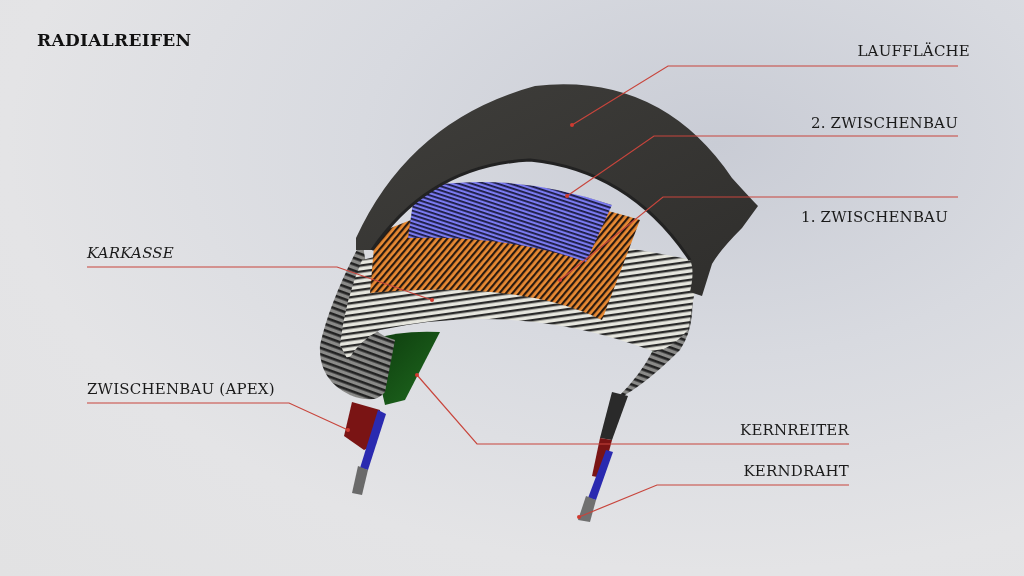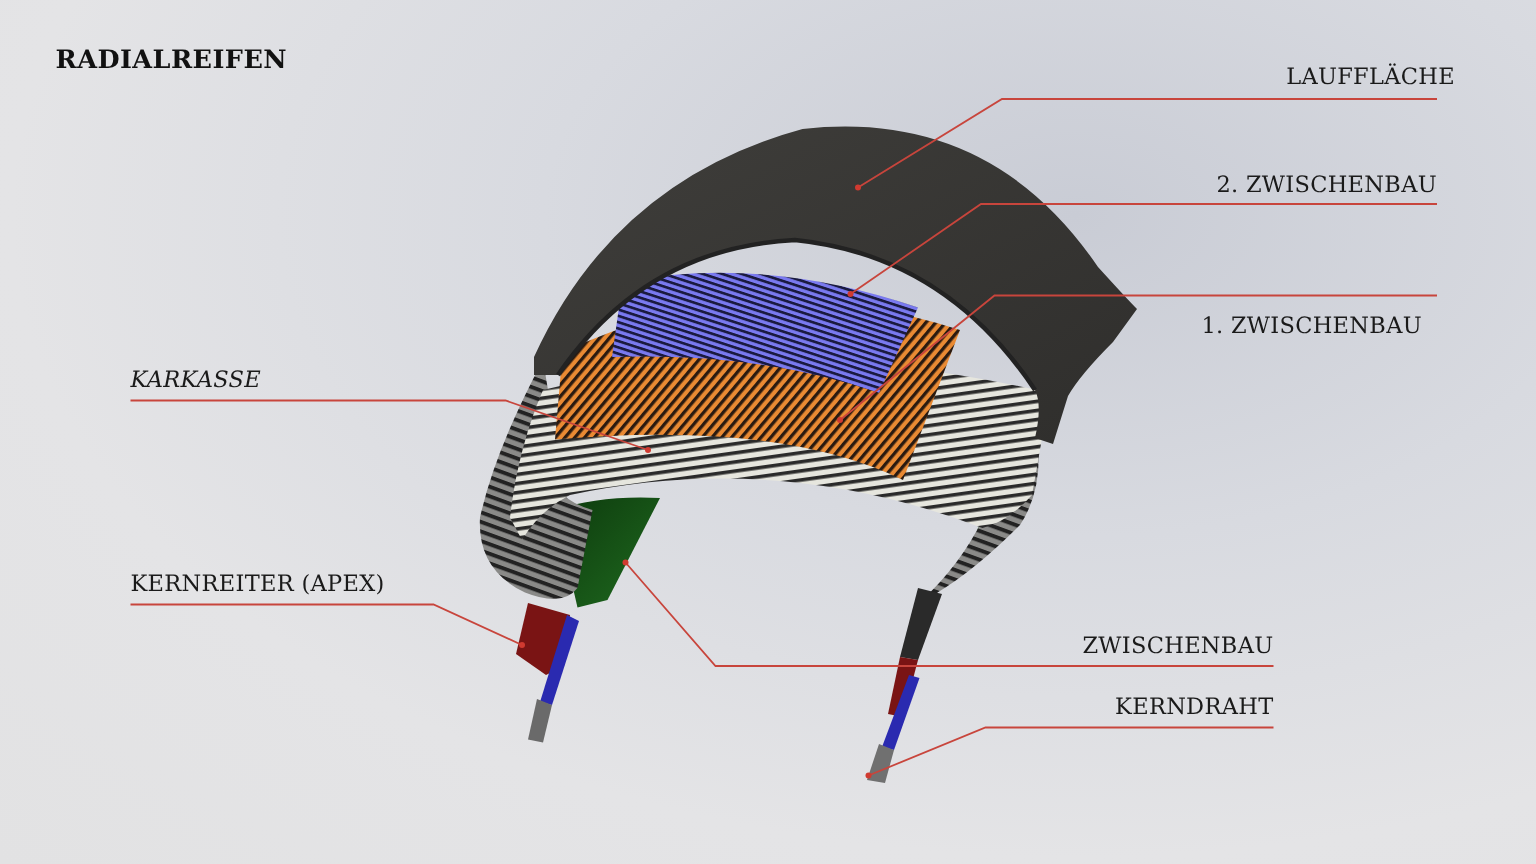--- a/index.html
+++ b/index.html
@@ -96,15 +96,15 @@
       <circle cx="417" cy="375" r="2" class="dot"></circle>
       <polyline points="849,485 657,485 579,517" class="leader"></polyline>
       <circle cx="579" cy="517" r="2" class="dot"></circle>
     </g>
 </svg>
 
 <div class="label right" style="right:54px; top:42px;">LAUFFLÄCHE</div>
 <div class="label right" style="right:66px; top:114px;margin-left:22px;">2. ZWISCHENBAU</div>
 <div class="label right" style="right:76px; top:174px;margin-top:34px;">1. ZWISCHENBAU</div>
 <div class="label" style="left:87px; top:244px;font-style:italic;">KARKASSE</div>
-<div class="label" style="left:87px; top:380px;">KERNREITER (APEX)</div>
-<div class="label right" style="right:175px; top:421px;">ZWISCHENBAU</div>
+<div class="label" style="left:87px; top:380px;">ZWISCHENBAU (APEX)</div>
+<div class="label right" style="right:175px; top:421px;">KERNREITER</div>
 <div class="label right" style="right:175px; top:462px;text-align:center;">KERNDRAHT</div>
 
 </body></html>

